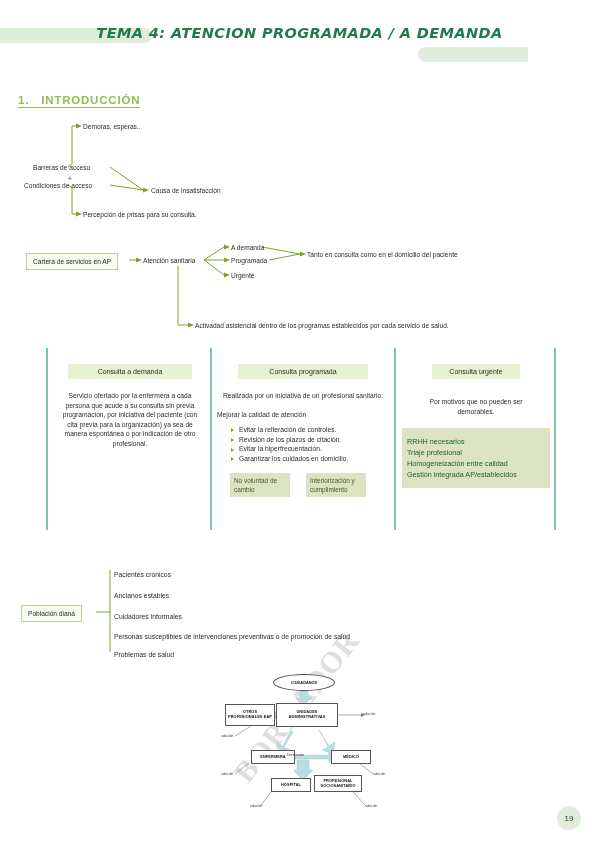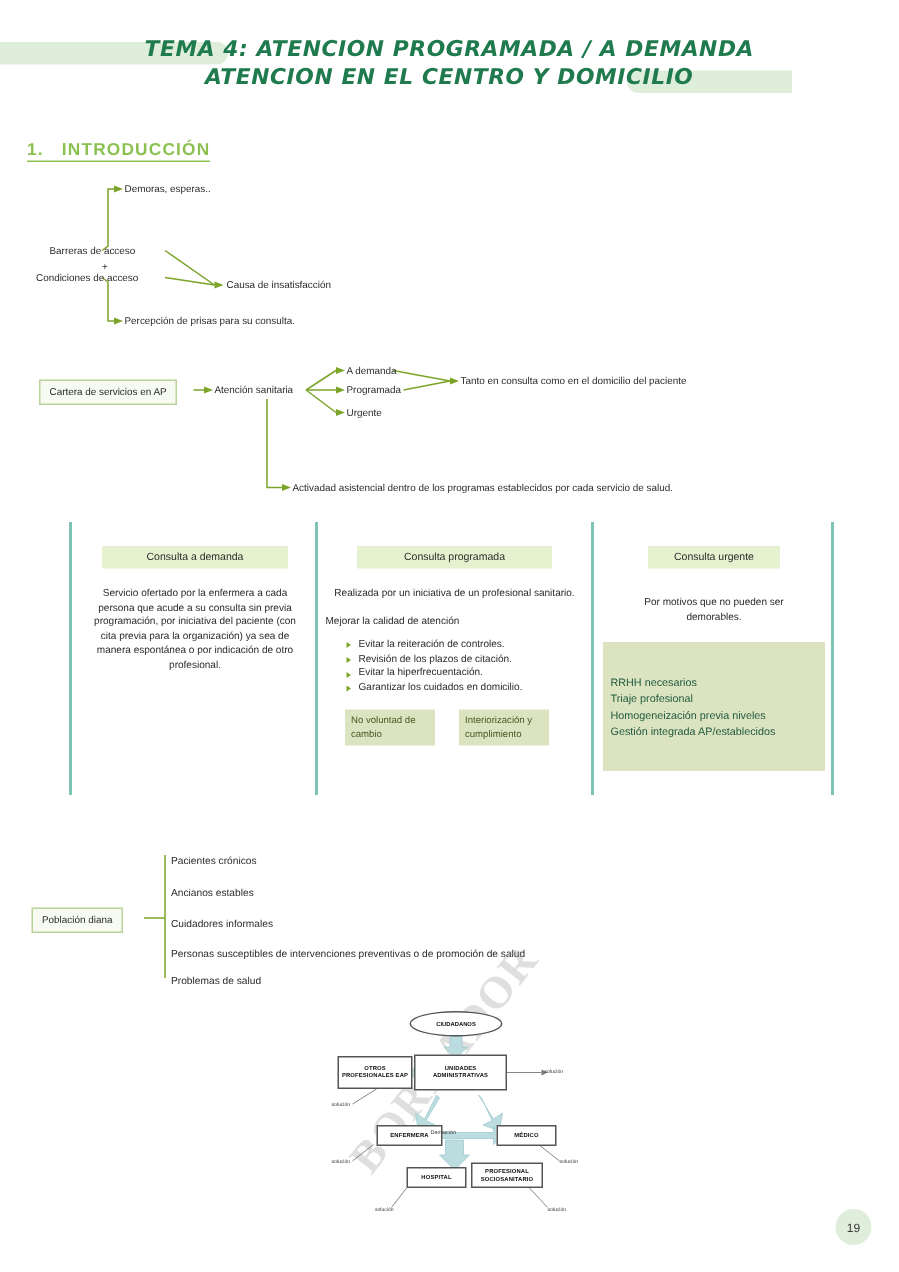--- a/index.html
+++ b/index.html
@@ -136,21 +136,21 @@
   }
   .hl-box {
     background: #dbe3c0;
     font-size: 6.4px;
     line-height: 9px;
     color: #4a5a25;
     padding: 3px 4px;
   }
   .urg-list {
     background: #dbe3c0;
-    padding: 21px 5px;
+    padding: 8px 5px;
     margin-top: 12px;
   }
   .urg-list div {
     font-size: 7.2px;
     line-height: 11px;
     color: #1f5a3d;
     white-space: nowrap;
   }
 
   
@@ -230,21 +230,20 @@
   }
 </style>
 </head>
 <body>
 
 <div id="header-banner">
   <div class="banner-pill left"></div>
   <div class="banner-pill right"></div>
   <div id="doc-title">
     <span class="line1">TEMA 4: ATENCION PROGRAMADA / A DEMANDA</span>
-    <span class="line2">ATENCION EN EL CENTRO Y DOMICILIO</span>
   </div>
 </div>
 
 <div id="section-heading">
   <span class="num">1.</span><span>INTRODUCCIÓN</span>
 </div>
 
 <div id="diagram-barreras">
   <svg class="diag-svg" width="599" height="112">
     <g stroke="#7ba428" stroke-width="1" fill="none">
@@ -318,21 +317,21 @@
       <div class="hl-box" style="position:absolute; left:90px; top:0; width:52px;">Interiorización y cumplimiento</div>
     </div>
   </div>
 
   <div class="col" style="left:402px; width:148px;">
     <div class="col-title" style="margin:16px 30px 0 30px;">Consulta urgente</div>
     <div class="col-body" style="margin-left:14px; margin-right:14px; margin-top:18px;">Por motivos que no pueden ser demorables.</div>
     <div class="urg-list">
       <div>RRHH necesarios</div>
       <div>Triaje profesional</div>
-      <div>Homogeneización previa niveles</div>
+      <div>Homogeneización entre calidad</div>
       <div>Gestión integrada AP/establecidos</div>
     </div>
   </div>
 </div>
 
 <div id="poblacion-block">
   <svg class="diag-svg" width="599" height="100">
     <g stroke="#7ba428" stroke-width="1" fill="none">
       <path d="M96 52 L110 52"></path>
       <path d="M110 10 L110 92"></path>

